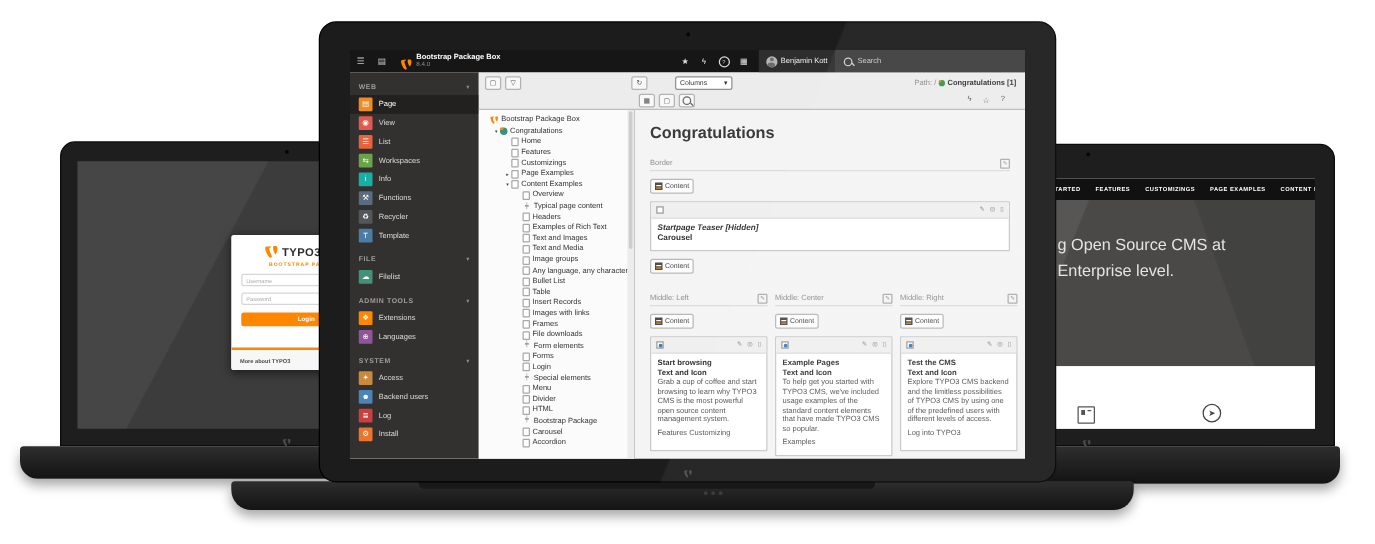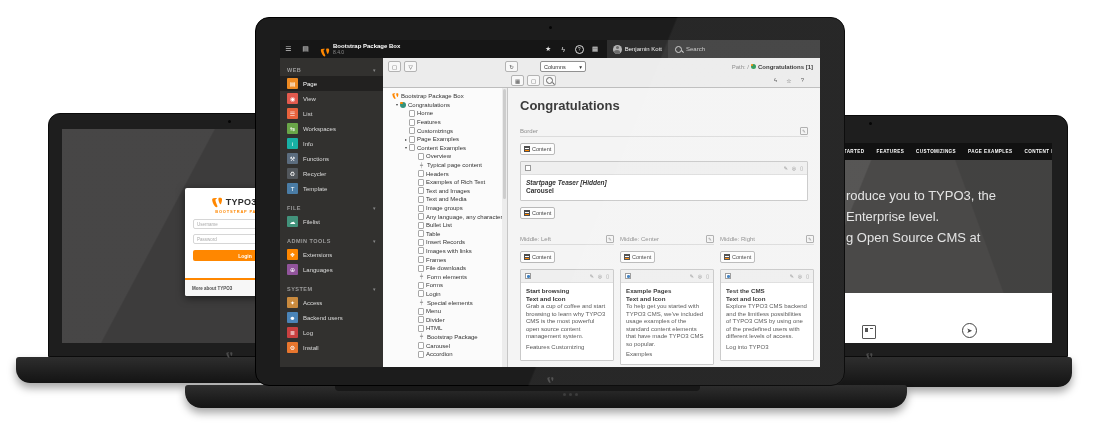--- a/index.html
+++ b/index.html
@@ -193,23 +193,22 @@
 </div>
 <div class="rt-screen">
   <div class="rt-nav">
       <span>GET STARTED</span>
       <span>FEATURES</span>
       <span>CUSTOMIZINGS</span>
       <span>PAGE EXAMPLES</span>
       <span>CONTENT EXAMPLES</span>
     </div>
   <div class="rt-hero">
-    <div class="hero-line">roduce you to TYPO3, the</div>
+    <div class="hero-line">g Open Source CMS at</div>
     <div class="hero-line">Enterprise level.</div>
-    <div class="hero-line">g Open Source CMS at</div>
   </div>
   <div class="rt-white">
     <span class="ri-book"></span>
     <span class="ri-compass">➤</span>
   </div>
 </div>
 
 <div class="base" style="left:185px;top:385px;width:722px;height:23px;border-radius:3px 3px 16px 16px;">
   <div class="ct-notch"></div>
   <div class="ct-dots">

